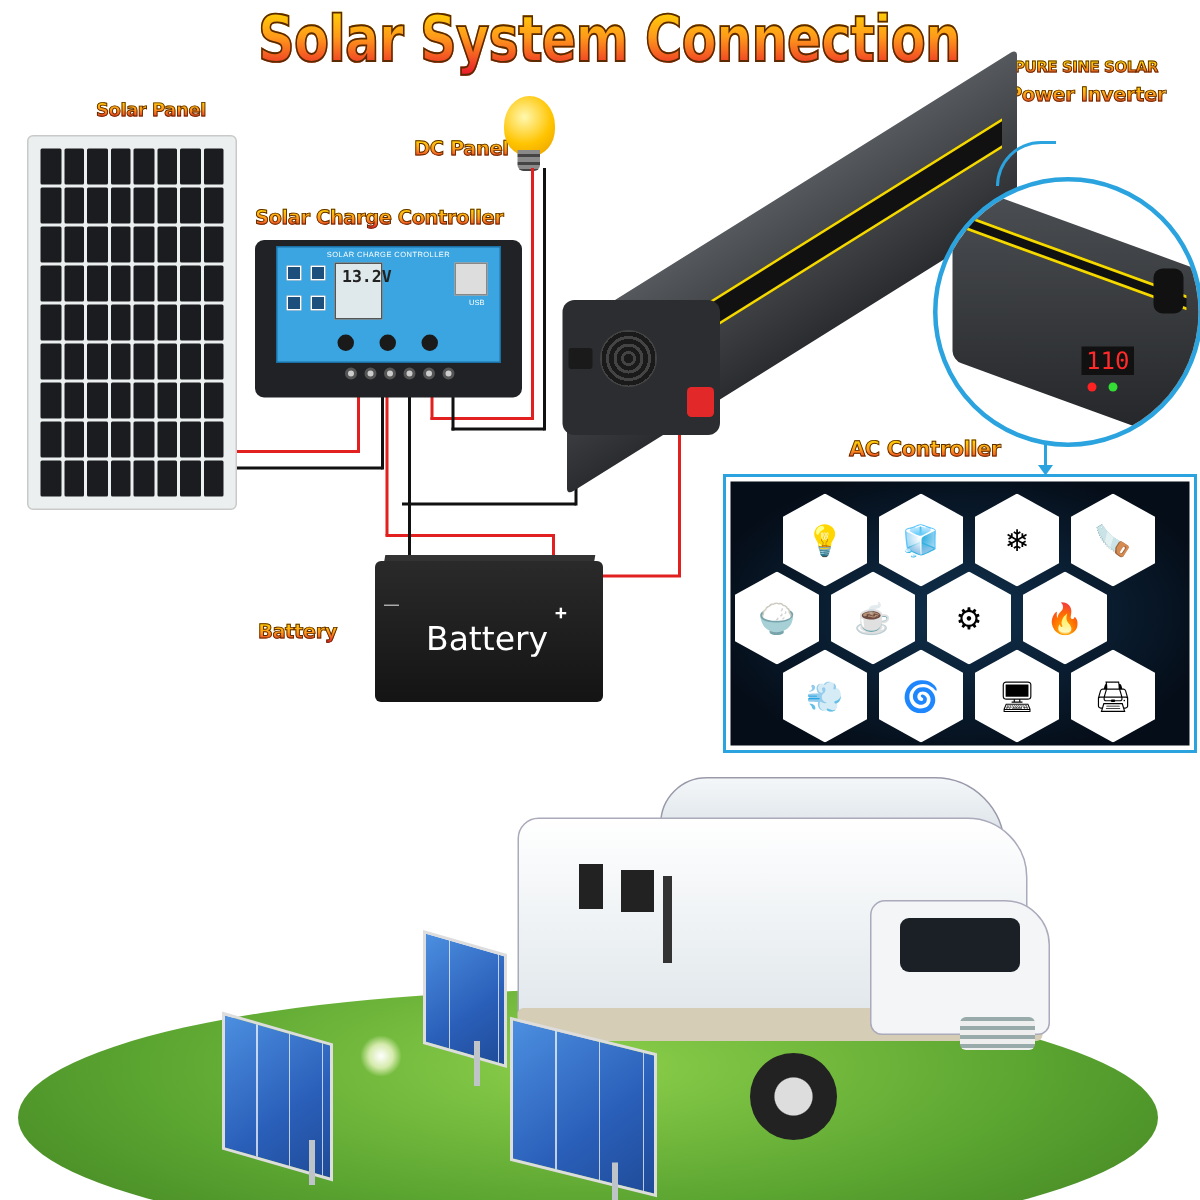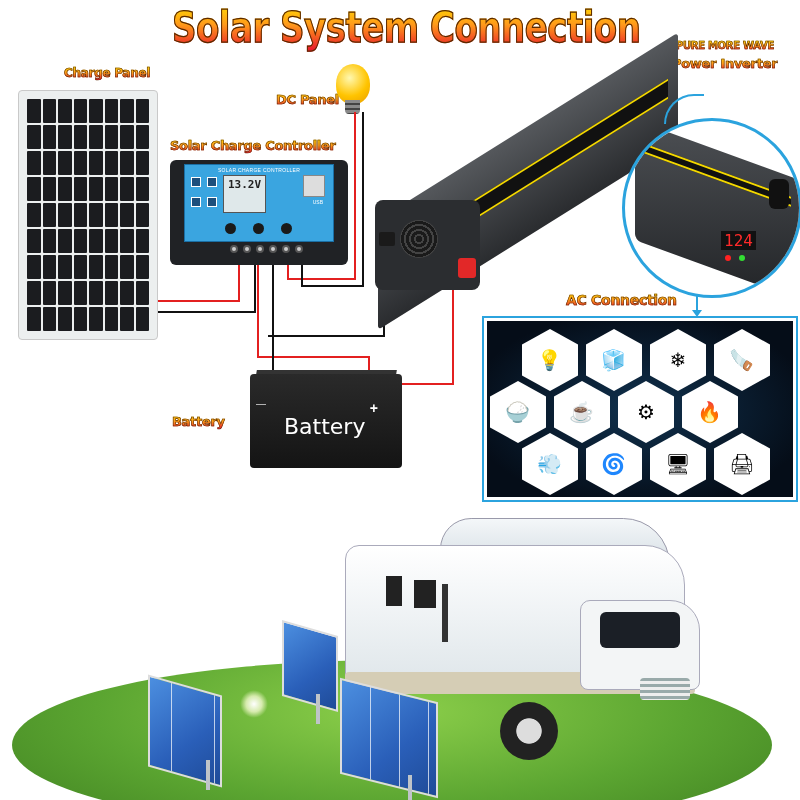--- a/index.html
+++ b/index.html
@@ -24,21 +24,21 @@
 
   
   .panel { left: 18px; top: 90px; width: 140px; height: 250px; background: #ecefef; border-radius: 4px; border: 1px solid #c9c9c9; padding: 8px; }
   .panel-grid { width: 100%; height: 100%; display: grid; grid-template-columns: repeat(8, 1fr); grid-template-rows: repeat(9, 1fr); gap: 2px; }
   .panel-grid div { background: #1b1c1f; border-radius: 1px; }
 
   
   .ctrl { left: 170px; top: 160px; width: 178px; height: 105px; background: #202225; border-radius: 6px; }
   .ctrl-face { position: absolute; left: 14px; top: 4px; width: 150px; height: 78px; background: #3aa5e0; border: 1px solid #1a6fa5; }
   .ctrl-face .hdr { font-size: 5px; color: #fff; text-align: center; margin-top: 2px; letter-spacing: 0.3px; }
-  .lcd { position: absolute; left: 38px; top: 10px; width: 43px; height: 38px; background: #dfe8ea; border: 1px solid #555; font-family: "DejaVu Sans Mono", monospace; font-size: 11px; font-weight: bold; color: #222; padding: 2px 4px; }
+  .lcd { position: absolute; left: 38px; top: 10px; width: 32px; height: 38px; background: #dfe8ea; border: 1px solid #555; font-family: "DejaVu Sans Mono", monospace; font-size: 11px; font-weight: bold; color: #222; padding: 2px 4px; }
   .usb { position: absolute; right: 8px; top: 10px; width: 22px; height: 22px; background: #ddd; border: 1px solid #888; }
   .usb-lbl { position: absolute; right: 10px; top: 34px; font-size: 5px; color: #fff; }
   .ctrl-btn { position: absolute; width: 11px; height: 11px; border-radius: 50%; background: #1a1a1a; top: 58px; }
   .ctrl-icon { position: absolute; width: 10px; height: 10px; background: #1d4f7c; border: 1px solid #fff; }
   .term { position: absolute; bottom: 12px; width: 8px; height: 8px; border-radius: 50%; background: #ccc; border: 2px solid #555; }
 
   
   .bulb { left: 336px; top: 64px; width: 34px; height: 40px; border-radius: 50% 50% 45% 45%; background: radial-gradient(circle at 40% 35%, #fff8b0, #ffc400 55%, #e79b00 100%); }
   .bulb-base { left: 345px; top: 100px; width: 15px; height: 14px; background: repeating-linear-gradient(180deg,#8a8a8a 0 3px,#444 3px 5px); border-radius: 0 0 4px 4px; }
 
@@ -77,26 +77,26 @@
   .rv-skirt { left: 345px; top: 672px; width: 350px; height: 22px; background: #d5cdb5; border-radius: 4px; }
   .sp { background: linear-gradient(135deg,#4c8fe0 0%,#2a5fb9 60%,#1f4b98 100%); border: 2px solid #ddd; }
   .sp::after { content:""; position:absolute; inset:0; background: repeating-linear-gradient(90deg, transparent 0 30%, rgba(255,255,255,.7) 30% 31%); }
   .pole { background: #bfc4c8; width: 4px; }
 </style>
 </head>
 <body>
 
 <div class="abs title-text" style="left:172px; top:2px; font-size:34px;">Solar  System Connection</div>
 
-<div class="abs label" style="left:64px; top:66px; font-size:12px;">Charge Panel</div>
+<div class="abs label" style="left:64px; top:66px; font-size:12px;">Solar Panel</div>
 <div class="abs label" style="left:276px; top:92px; font-size:13px;">DC Panel</div>
 <div class="abs label" style="left:170px; top:138px; font-size:13px;">Solar Charge Controller</div>
-<div class="abs label" style="left:676px; top:40px; font-size:10px;">PURE MORE WAVE</div>
+<div class="abs label" style="left:676px; top:40px; font-size:10px;">PURE SINE SOLAR</div>
 <div class="abs label" style="left:672px; top:56px; font-size:13px;">Power  Inverter</div>
-<div class="abs label" style="left:566px; top:292px; font-size:14px;">AC Connection</div>
+<div class="abs label" style="left:566px; top:292px; font-size:14px;">AC Controller</div>
 <div class="abs label" style="left:172px; top:414px; font-size:13px;">Battery</div>
 
 <div class="abs panel">
   <div class="panel-grid">
     <div></div>
       <div></div>
       <div></div>
       <div></div>
       <div></div>
       <div></div>
@@ -219,21 +219,21 @@
 <div class="abs inv-front">
   <div class="fan"></div>
 </div>
 <div class="abs blk-term"></div>
 <div class="abs red-term"></div>
 
 <div class="abs zoom-circle">
   <div class="zc-inv">
     <div style="position:absolute; left:6px; top:20px; width:150px; height:10px; background:#111; border-top:2px solid #f4d800; border-bottom:2px solid #f4d800;"></div>
   </div>
-  <div class="zc-digits">124</div>
+  <div class="zc-digits">110</div>
   <div style="position:absolute; left:100px; top:134px; width:6px; height:6px; border-radius:50%; background:#f22;"></div>
   <div style="position:absolute; left:114px; top:134px; width:6px; height:6px; border-radius:50%; background:#3d3;"></div>
   <div style="position:absolute; left:144px; top:58px; width:20px; height:30px; background:#111; border-radius:6px;"></div>
 </div>
 
 <div class="abs" style="left:664px; top:94px; width:40px; height:30px; border-top:2px solid #2ba3de; border-left:2px solid #2ba3de; border-radius:30px 0 0 0;"></div>
 <div class="abs" style="left:696px; top:296px; width:2px; height:18px; background:#2ba3de;"></div>
 <div class="abs" style="left:692px; top:310px; width:0; height:0; border-left:5px solid transparent; border-right:5px solid transparent; border-top:7px solid #2ba3de;"></div>
 
 <div class="abs ac-box">

